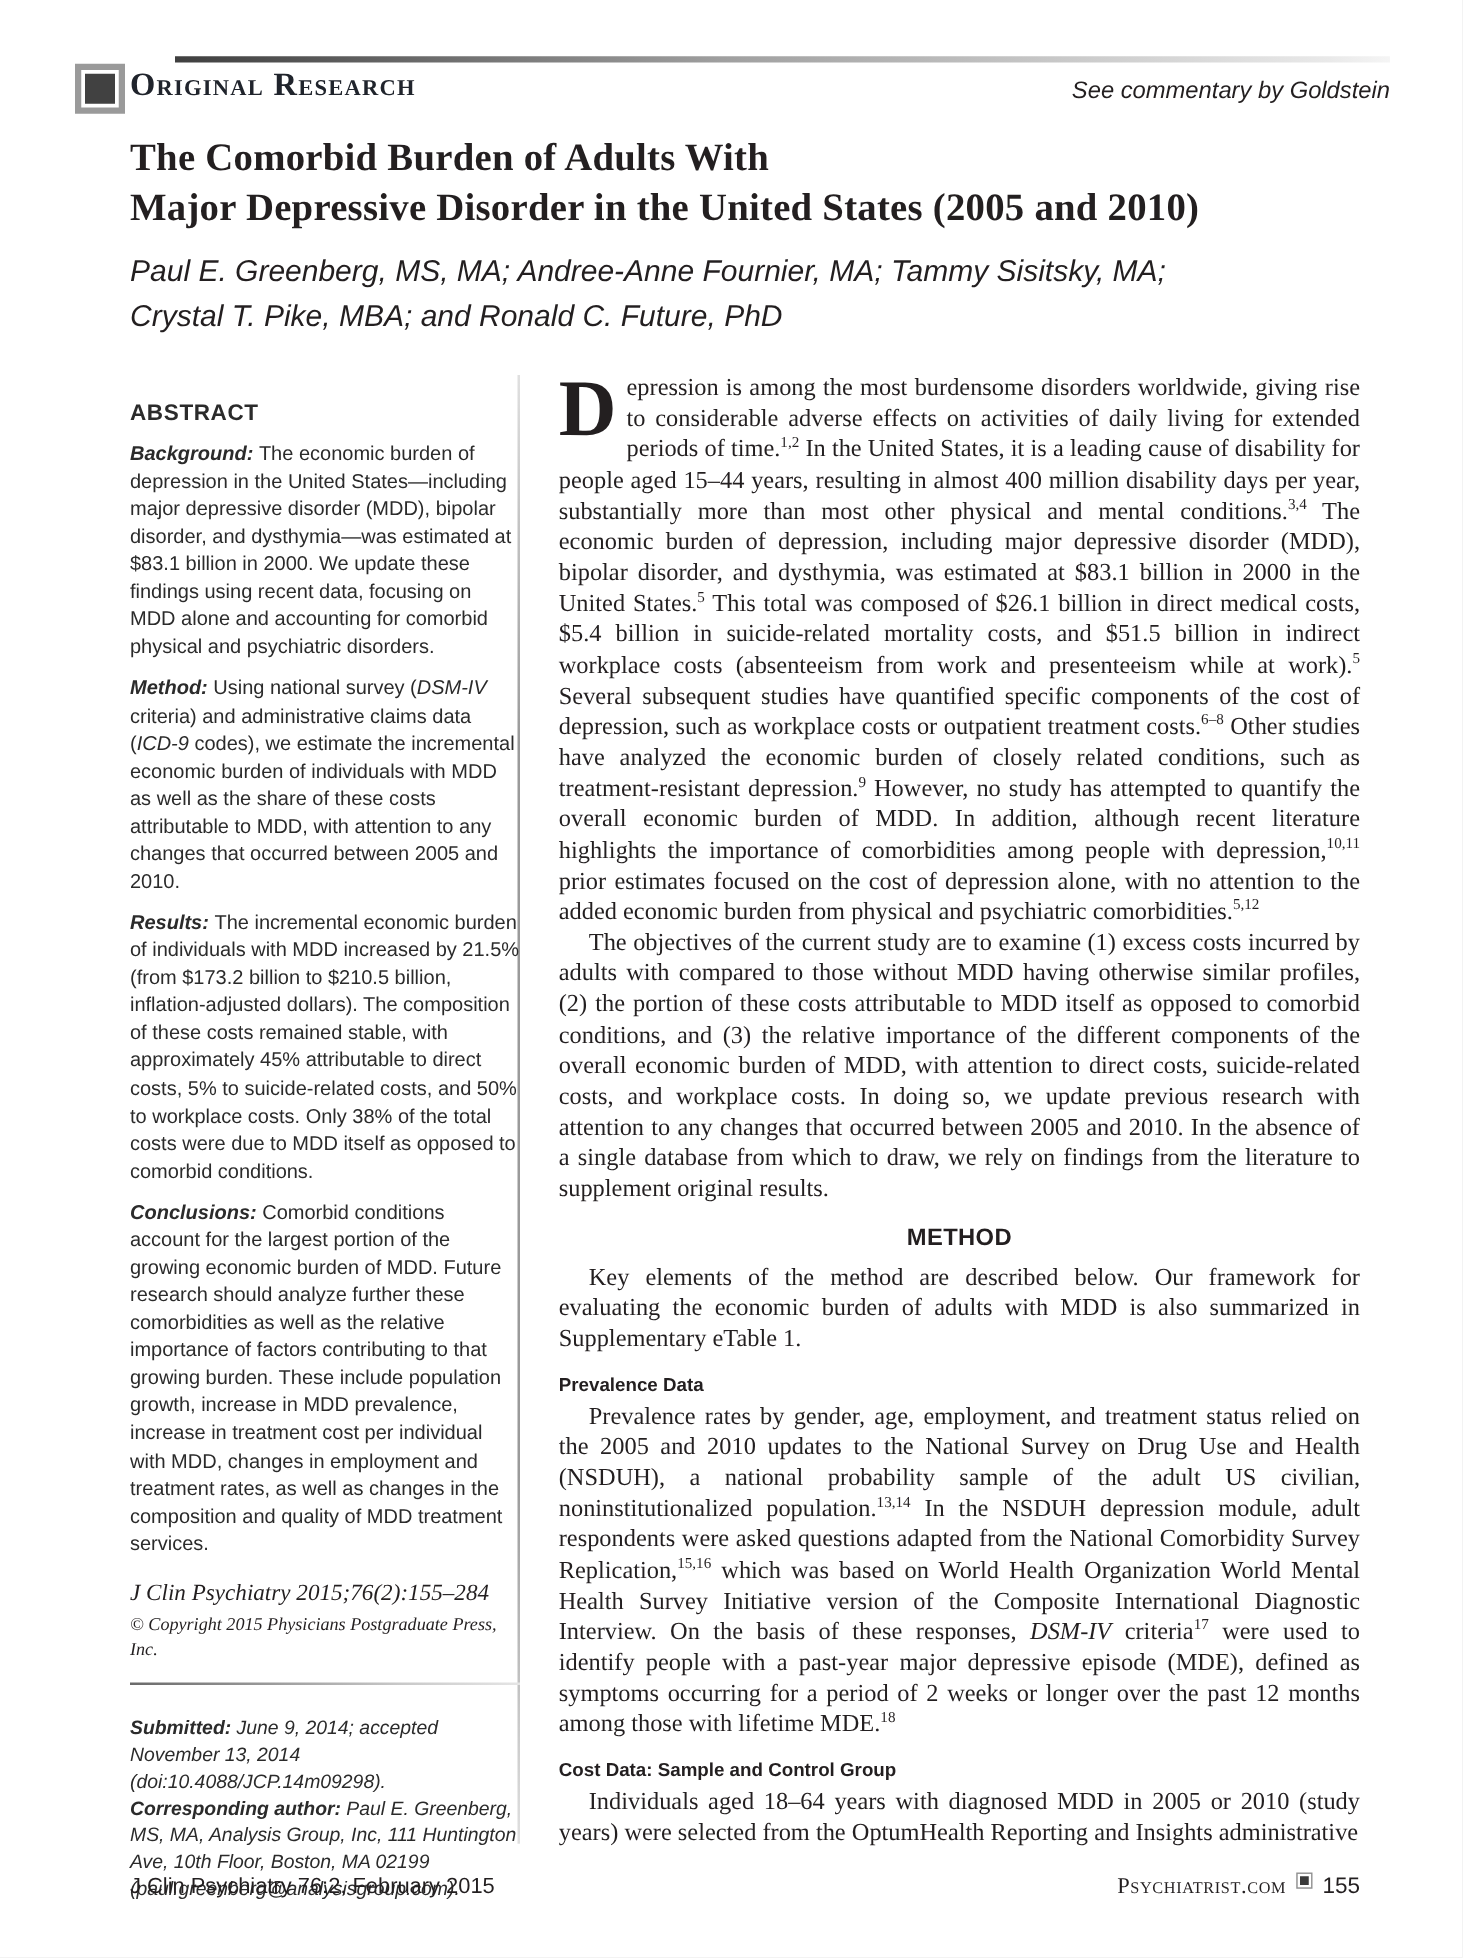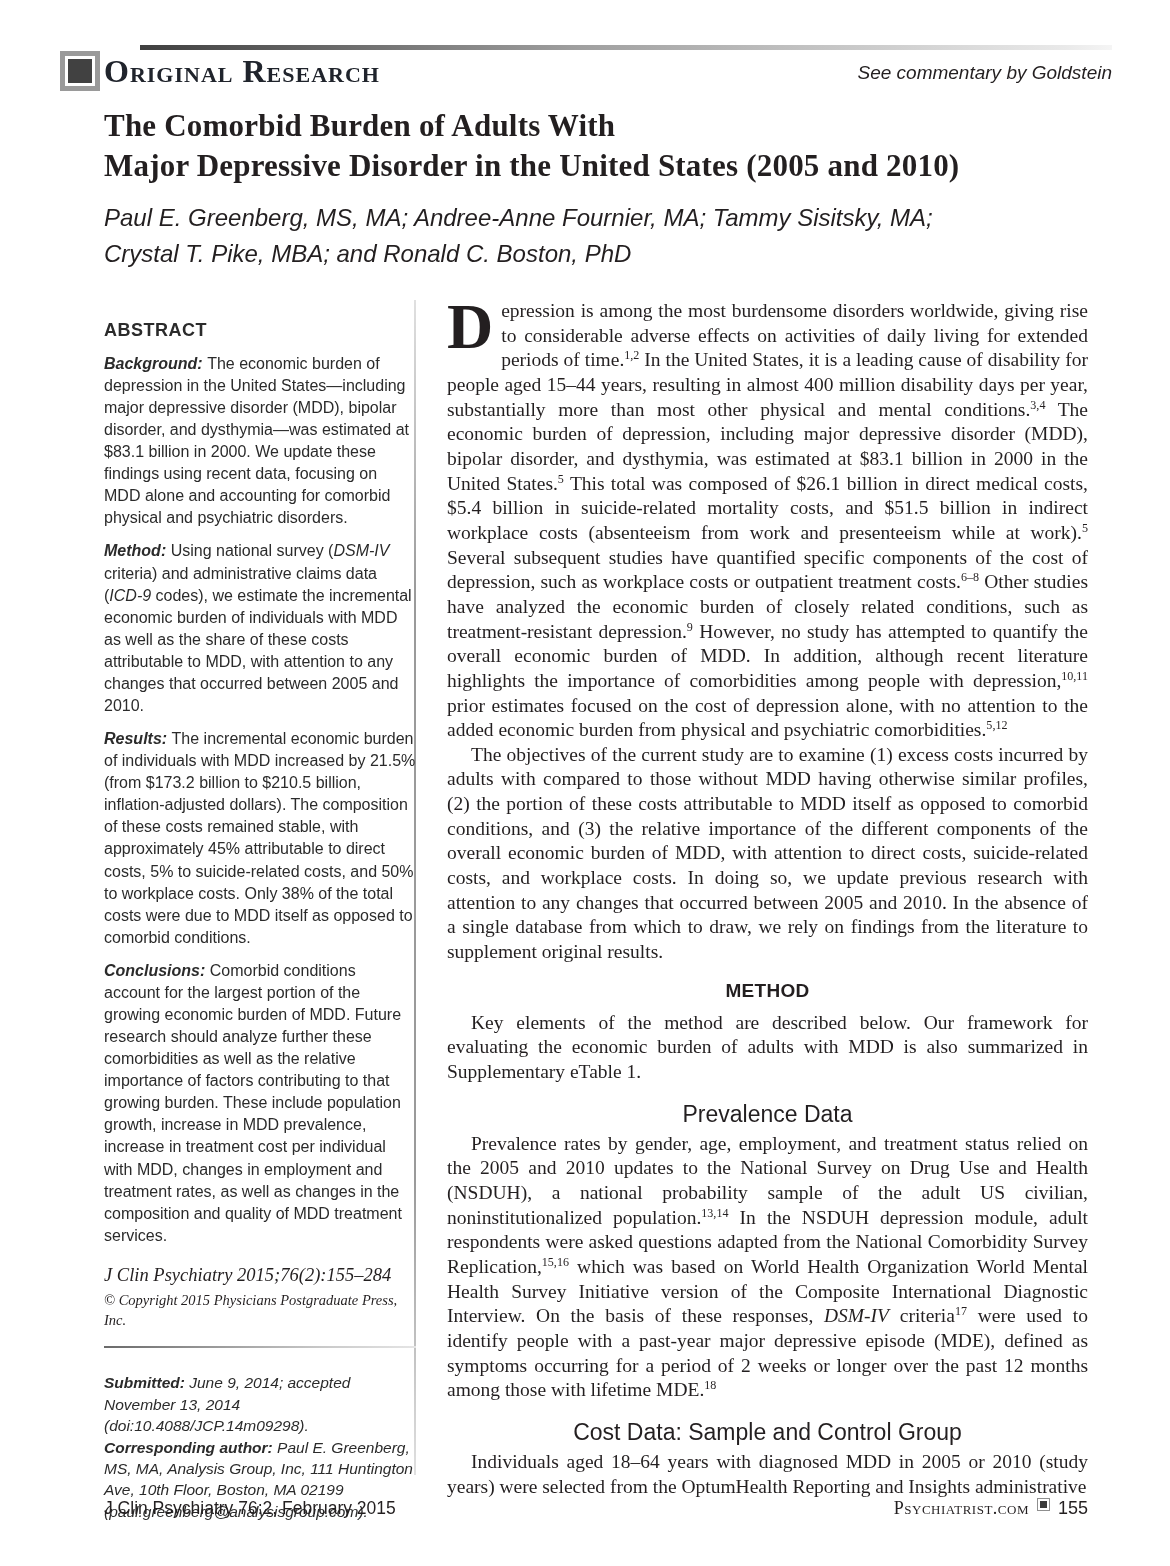--- a/index.html
+++ b/index.html
@@ -18,21 +18,21 @@
     background:linear-gradient(to right,#3f3f3f,#9f9f9f 45%,#e9e9e9 95%,#f5f5f5);
   }
   .kicker-icon{
     position:absolute;left:60px;top:51px;width:40px;height:40px;
     background:#9a9a9a;display:flex;align-items:center;justify-content:center;
   }
   .kicker-icon .ring{width:30px;height:30px;background:#ffffff;display:flex;align-items:center;justify-content:center;}
   .kicker-icon .core{width:24px;height:24px;background:#414141;}
   .kicker-text{
     position:absolute;left:104px;top:53px;
-    font-variant:small-caps;font-weight:bold;font-size:32px;letter-spacing:1px;
+    font-variant:small-caps;font-weight:bold;font-size:26px;letter-spacing:1px;
     color:#20242c;
   }
   .commentary{
     position:absolute;right:58px;top:62px;
     font-family:"Liberation Sans", sans-serif;font-style:italic;font-size:19px;
   }
   
   .title{
     position:absolute;left:104px;top:106px;width:1000px;
     font-weight:bold;font-size:31px;line-height:1.28;letter-spacing:0.2px;
@@ -69,22 +69,22 @@
   .dropcap{
     float:left;font-size:64px;line-height:50px;font-weight:bold;
     padding:3px 8px 0 0;
   }
   .indent{text-indent:24px;}
   .method-heading{
     font-family:"Liberation Sans", sans-serif;font-weight:bold;font-size:19px;
     text-align:center;margin:14px 0 8px 0 !important;letter-spacing:0.3px;
   }
   .subheading{
-    font-family:"Liberation Sans", sans-serif;font-weight:normal;font-size:23px;
-    text-align:center;margin:15px 0 3px 0 !important;
+    font-family:"Liberation Sans", sans-serif;font-weight:bold;font-size:15px;
+    text-align:left;margin:15px 0 3px 0 !important;
   }
   sup{font-size:62%;line-height:0;vertical-align:super;}
   .rt-i{font-style:italic;}
   .rt-bi{font-weight:bold;font-style:italic;}
   
   .footer{
     position:absolute;left:104px;top:1498px;width:984px;
     display:flex;justify-content:space-between;align-items:center;
     font-family:"Liberation Sans", sans-serif;font-size:17.5px;
   }
@@ -107,21 +107,21 @@
   </div>
   <div class="kicker-text">Original Research</div>
   <div class="commentary">See commentary by Goldstein</div>
 
   <div class="title">
     <div>The Comorbid Burden of Adults With</div>
     <div>Major Depressive Disorder in the United States (2005 and 2010)</div>
   </div>
   <div class="authors">
     <div>Paul E. Greenberg, MS, MA; Andree-Anne Fournier, MA; Tammy Sisitsky, MA;</div>
-    <div>Crystal T. Pike, MBA; and Ronald C. Boston, PhD</div>
+    <div>Crystal T. Pike, MBA; and Ronald C. Future, PhD</div>
   </div>
 
   <div class="col-rule"></div>
 
   <div class="abstract">
     <div class="abs-heading">ABSTRACT</div>
     <p class="abs-p"><span class="rt-bi">Background: </span><span>The economic burden of depression in the United States—including major depressive disorder (MDD), bipolar disorder, and dysthymia—was estimated at $83.1 billion in 2000. We update these findings using recent data, focusing on MDD alone and accounting for comorbid physical and psychiatric disorders.</span></p>
     <p class="abs-p"><span class="rt-bi">Method: </span><span>Using national survey (</span><span class="rt-i">DSM-IV</span><span> criteria) and administrative claims data (</span><span class="rt-i">ICD-9</span><span> codes), we estimate the incremental economic burden of individuals with MDD as well as the share of these costs attributable to MDD, with attention to any changes that occurred between 2005 and 2010.</span></p>
     <p class="abs-p"><span class="rt-bi">Results: </span><span>The incremental economic burden of individuals with MDD increased by 21.5% (from $173.2 billion to $210.5 billion, inflation-adjusted dollars). The composition of these costs remained stable, with approximately 45% attributable to direct costs, 5% to suicide-related costs, and 50% to workplace costs. Only 38% of the total costs were due to MDD itself as opposed to comorbid conditions.</span></p>
     <p class="abs-p"><span class="rt-bi">Conclusions: </span><span>Comorbid conditions account for the largest portion of the growing economic burden of MDD. Future research should analyze further these comorbidities as well as the relative importance of factors contributing to that growing burden. These include population growth, increase in MDD prevalence, increase in treatment cost per individual with MDD, changes in employment and treatment rates, as well as changes in the composition and quality of MDD treatment services.</span></p>

